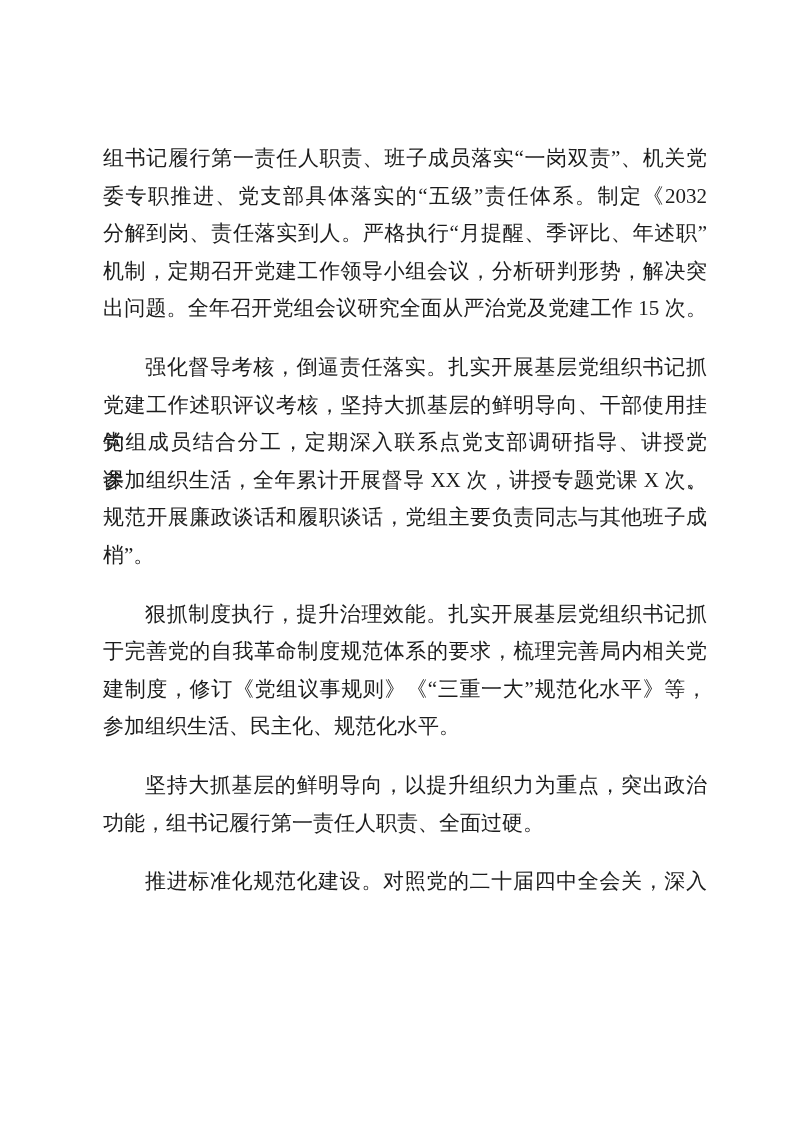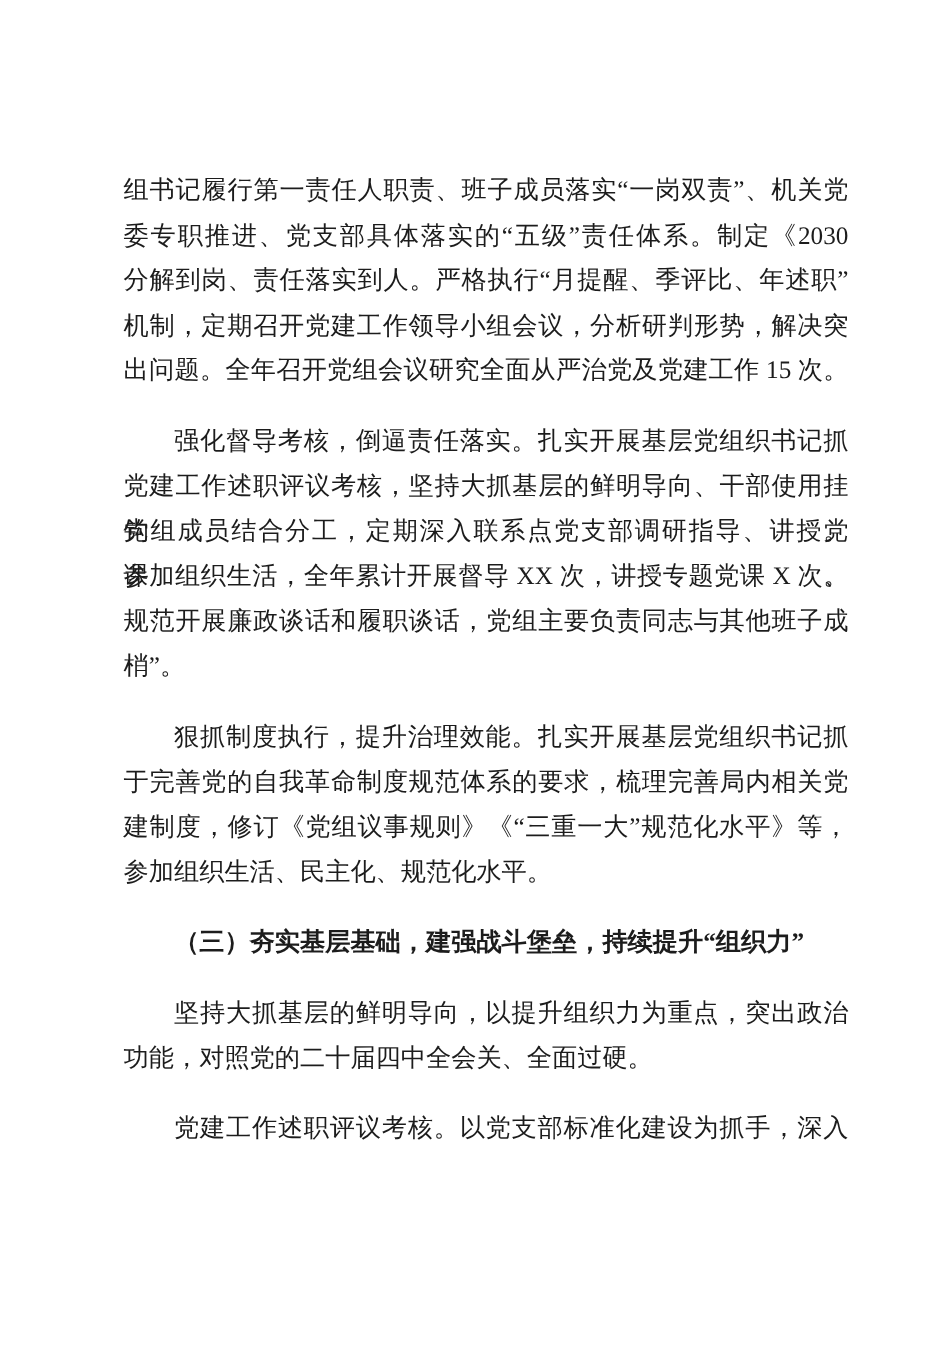--- a/index.html
+++ b/index.html
@@ -47,43 +47,40 @@
     font-weight: 700;
   }
 </style>
 </head>
 <body>
 
 <div class="page">
   <div class="text-block">
       <div class="para body">
         <div class="line">组书记履行第一责任人职责、班子成员落实“一岗双责”、机关党</div>
-        <div class="line">委专职推进、党支部具体落实的“五级”责任体系。制定《2030</div>
+        <div class="line">委专职推进、党支部具体落实的“五级”责任体系。制定《2032</div>
         <div class="line">分解到岗、责任落实到人。严格执行“月提醒、季评比、年述职”</div>
         <div class="line">机制，定期召开党建工作领导小组会议，分析研判形势，解决突</div>
         <div class="line">出问题。全年召开党组会议研究全面从严治党及党建工作 15 次。</div>
       </div>
       <div class="para body">
         <div class="line indent">强化督导考核，倒逼责任落实。扎实开展基层党组织书记抓</div>
         <div class="line">党建工作述职评议考核，坚持大抓基层的鲜明导向、干部使用挂钩。</div>
         <div class="line">党组成员结合分工，定期深入联系点党支部调研指导、讲授党课、</div>
         <div class="line">参加组织生活，全年累计开展督导 XX 次，讲授专题党课 X 次。</div>
         <div class="line">规范开展廉政谈话和履职谈话，党组主要负责同志与其他班子成</div>
         <div class="line plain">梢”。</div>
       </div>
       <div class="para body">
         <div class="line indent">狠抓制度执行，提升治理效能。扎实开展基层党组织书记抓</div>
         <div class="line">于完善党的自我革命制度规范体系的要求，梳理完善局内相关党</div>
         <div class="line">建制度，修订《党组议事规则》《“三重一大”规范化水平》等，</div>
         <div class="line plain">参加组织生活、民主化、规范化水平。</div>
       </div>
-      <div class="para heading">
-        <div class="line plain indent">（三）夯实基层基础，建强战斗堡垒，持续提升“组织力”</div>
+      <div class="para body">
+        <div class="line indent">坚持大抓基层的鲜明导向，以提升组织力为重点，突出政治</div>
+        <div class="line plain">功能，组书记履行第一责任人职责、全面过硬。</div>
       </div>
       <div class="para body">
-        <div class="line indent">坚持大抓基层的鲜明导向，以提升组织力为重点，突出政治</div>
-        <div class="line plain">功能，对照党的二十届四中全会关、全面过硬。</div>
-      </div>
-      <div class="para body">
-        <div class="line indent">党建工作述职评议考核。以党支部标准化建设为抓手，深入</div>
+        <div class="line indent">推进标准化规范化建设。对照党的二十届四中全会关，深入</div>
       </div>
     </div>
 </div>
 
 </body></html>

